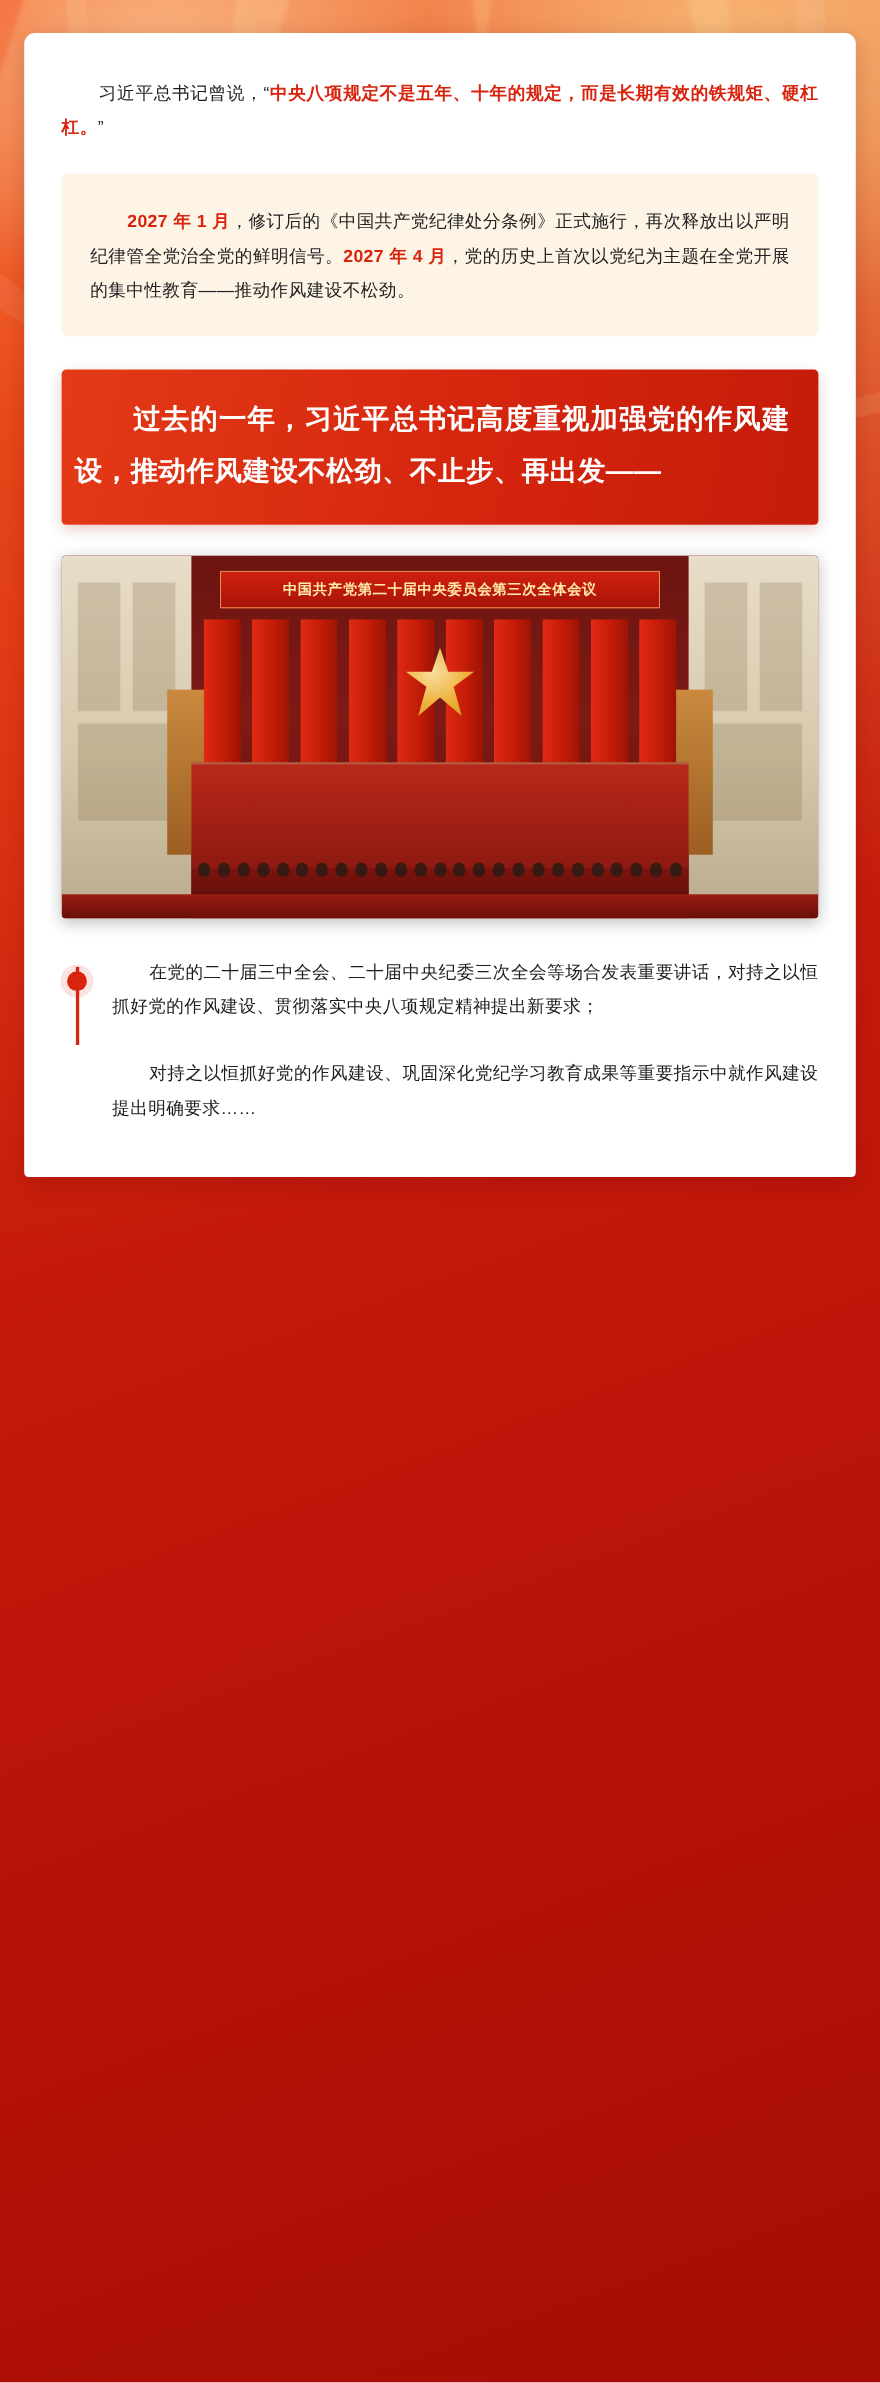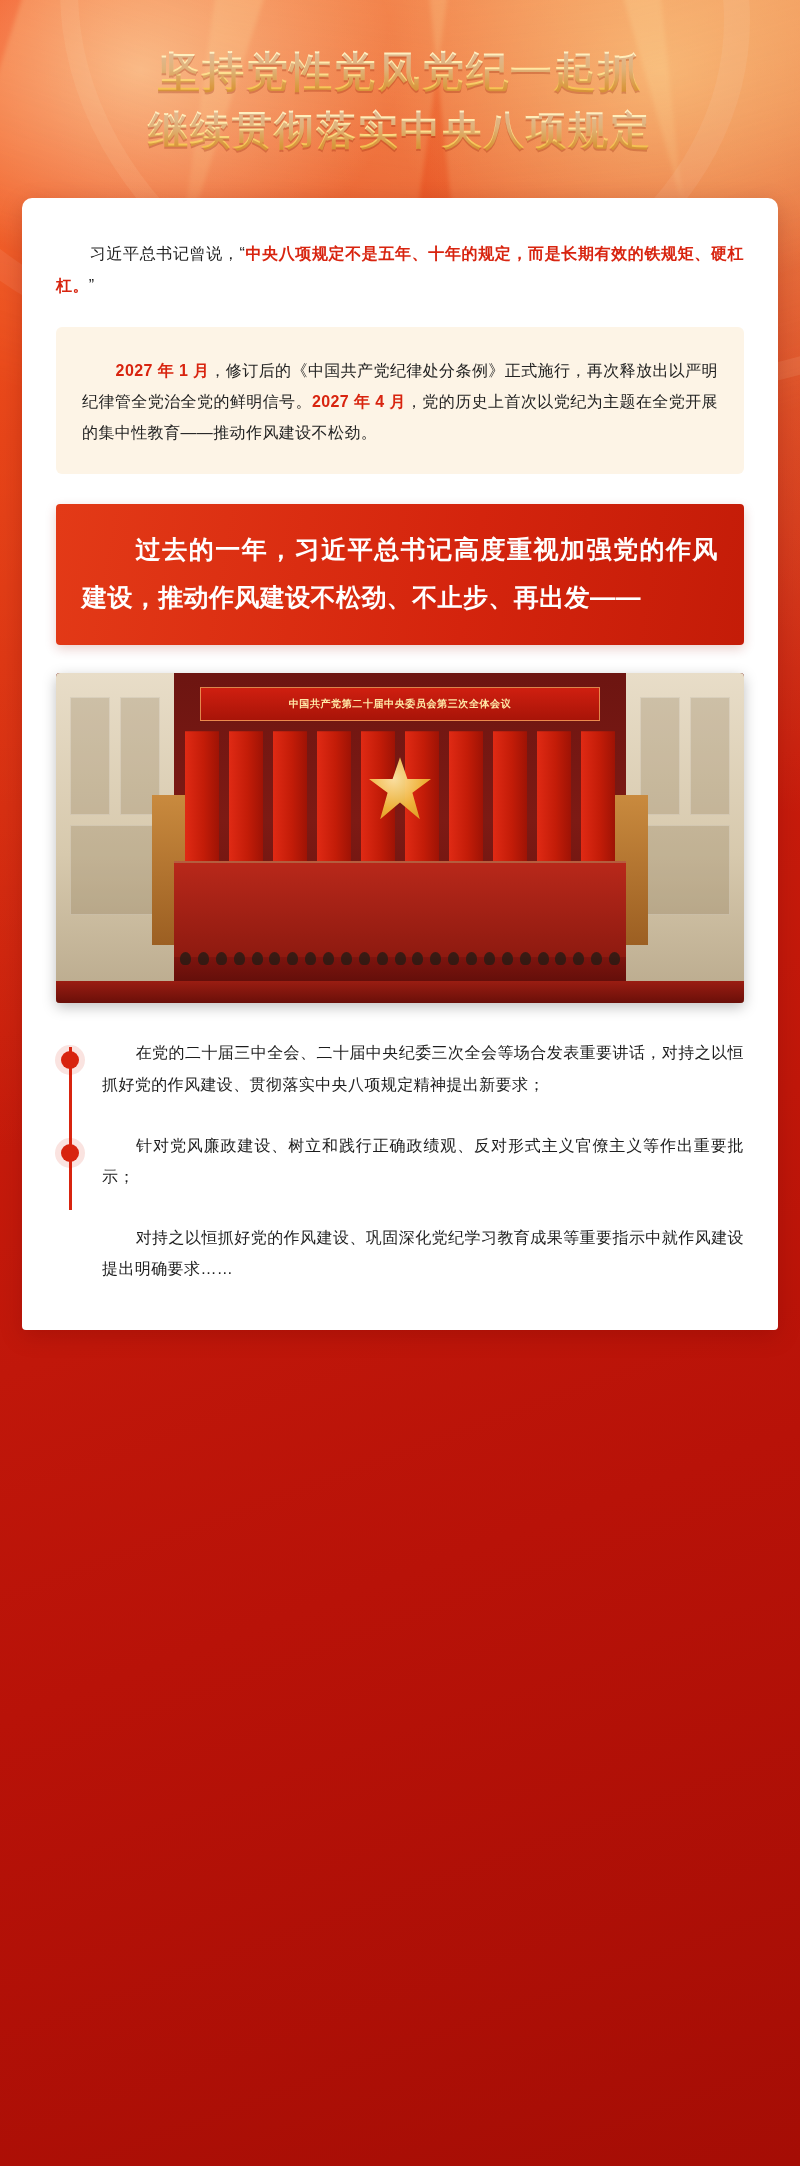--- a/index.html
+++ b/index.html
@@ -103,21 +103,21 @@
     border-radius: 6px;
     padding: 28px 26px 26px 26px;
   }
   .cream-box .para { color: #232323; }
 
   
   .red-banner {
     margin: 30px 0 0 0;
     background: linear-gradient(100deg, #e33a17 0%, #d4240d 60%, #c41c08 100%);
     border-radius: 4px;
-    padding: 22px 26px 24px 26px;
+    padding: 22px 26px 24px 12px;
     box-shadow: 0 4px 12px rgba(150,20,0,0.20);
   }
   .red-banner .para {
     color: #ffffff;
     font-weight: bold;
     font-size: 25px;
     line-height: 1.9;
   }
 
   
@@ -159,21 +159,21 @@
 
   .photo .banner-top {
     position: absolute; top: 14px; left: 50%; transform: translateX(-50%);
     width: 400px; height: 34px;
     background: linear-gradient(to bottom, #cf1f10, #a81408);
     border: 1px solid rgba(255,210,120,0.6);
     display: flex; align-items: center; justify-content: center;
   }
   .photo .banner-top span {
     color: #ffe9a8;
-    font-size: 10px;
+    font-size: 13px;
     font-weight: bold;
     letter-spacing: 0.6px;
     white-space: nowrap;
     font-family: Liberation Mono, monospace;
   }
   .photo .curtain-group {
     position: absolute; top: 58px; left: 50%; transform: translateX(-50%);
     width: 430px; height: 190px;
   }
   .photo .flag {
@@ -243,24 +243,20 @@
   <div class="glow-tr"></div>
   <div class="rays">
     <div class="ray" style="left:60px; transform:rotate(18deg);"></div>
     <div class="ray" style="left:230px; transform:rotate(8deg);"></div>
     <div class="ray" style="left:420px; transform:rotate(-6deg);"></div>
     <div class="ray" style="left:600px; transform:rotate(-16deg);"></div>
   </div>
   <div class="swoosh a"></div>
   <div class="swoosh b"></div>
 
-  <div class="title-wrap">
-    <div class="title-line l1">坚持党性党风党纪一起抓</div>
-    <div class="title-line l2">继续贯彻落实中央八项规定</div>
-  </div>
 
   <div class="card">
 
     <p class="para"><span class="indent"></span><span>习近平总书记曾说，“</span><span class="hl-red">中央八项规定不是五年、十年的规定，而是长期有效的铁规矩、硬杠杠。</span><span>”</span></p>
 
     <div class="cream-box">
       <p class="para"><span class="indent"></span><span class="hl-red">2027 年 1 月</span><span>，修订后的《中国共产党纪律处分条例》正式施行，再次释放出以严明纪律管全党治全党的鲜明信号。</span><span class="hl-red">2027 年 4 月</span><span>，党的历史上首次以党纪为主题在全党开展的集中性教育——推动作风建设不松劲。</span></p>
     </div>
 
     <div class="red-banner">
@@ -337,24 +333,20 @@
 
     <div class="timeline">
       <div class="axis"></div>
 
       <div class="tl-item">
         <span class="tl-dot"></span>
         <p class="para"><span class="indent"></span><span>在党的二十届三中全会、二十届中央纪委三次全会等场合发表重要讲话，对持之以恒抓好党的作风建设、贯彻落实中央八项规定精神提出新要求；</span></p>
       </div>
 
 
-      <div class="tl-item">
-        <span class="tl-dot"></span>
-        <p class="para"><span class="indent"></span><span>针对党风廉政建设、树立和践行正确政绩观、反对形式主义官僚主义等作出重要批示；</span></p>
-      </div>
 
       <div class="tl-item nodot">
 
         <p class="para"><span class="indent"></span><span>对持之以恒抓好党的作风建设、巩固深化党纪学习教育成果等重要指示中就作风建设提出明确要求……</span></p>
       </div>
     </div>
 
     <div class="bottom-pad"></div>
   </div>
 </div>

